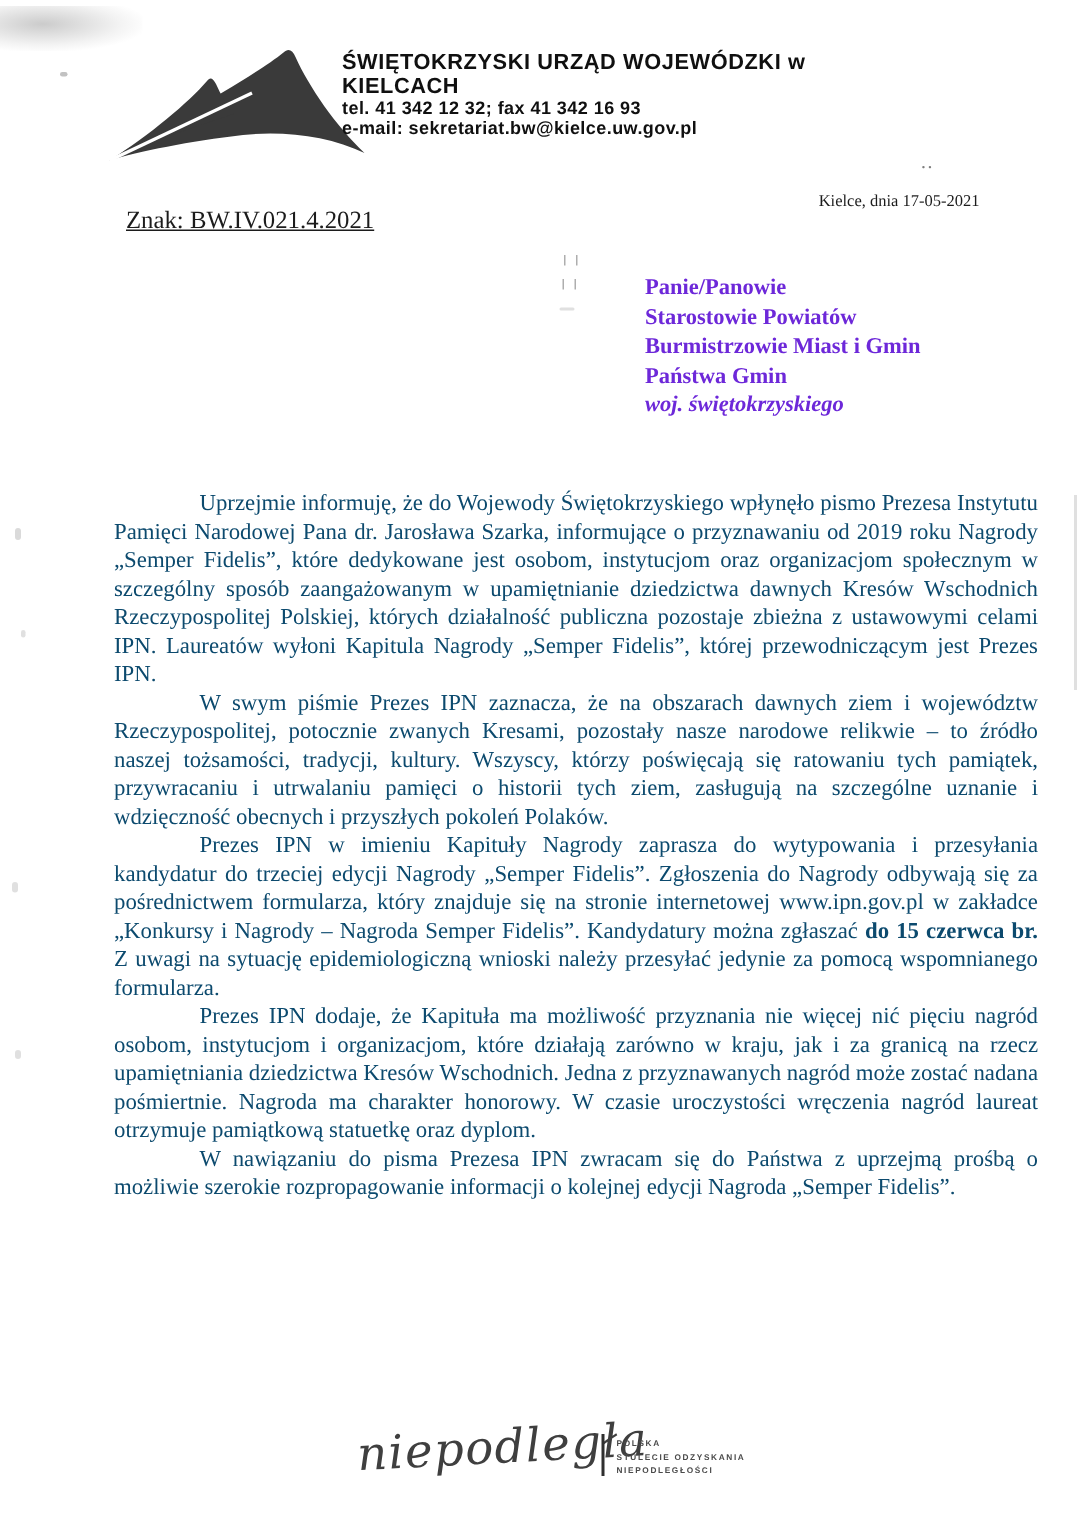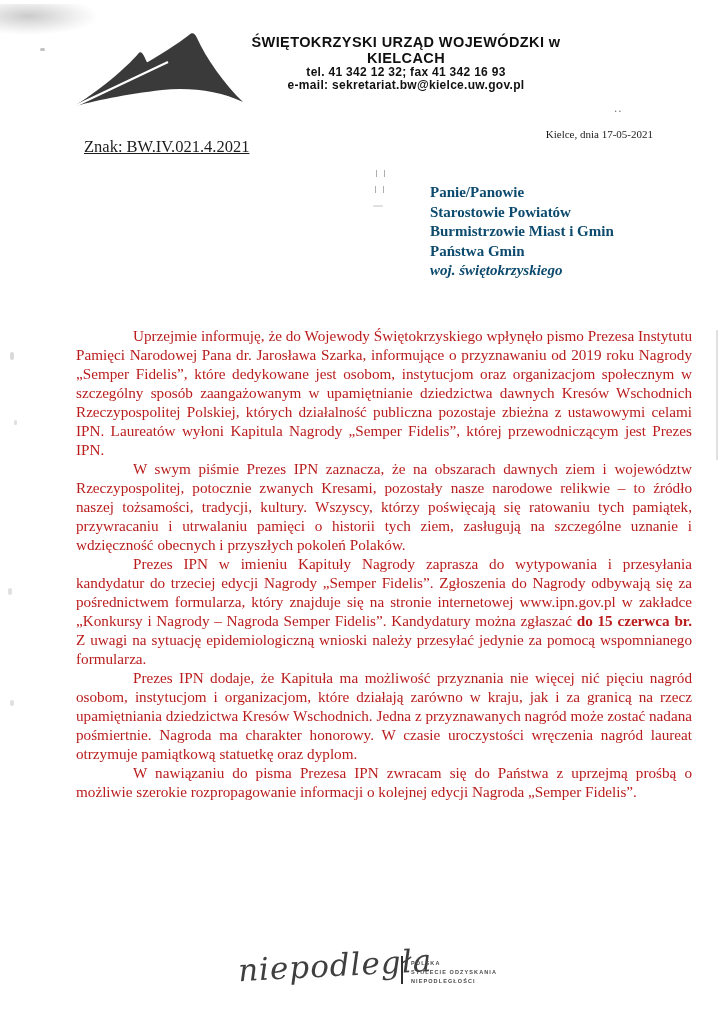--- a/index.html
+++ b/index.html
@@ -18,41 +18,41 @@
   .speck { position:absolute; background:#c2c2c2; border-radius:2px; }
   .tick-mark {
     position:absolute; width:7px; height:7px;
     border-left:1.5px solid #aeaeae; border-right:1.5px solid #aeaeae;
   }
   .right-scan-line { position:absolute; left:716px; top:330px; width:2px; height:130px; background:#e0e0e0; }
 
   
   .logo { position:absolute; left:72px; top:30px; width:172px; height:78px; }
   .head-text {
-    position:absolute; left:228px; top:34px; width:356px; text-align:center;
+    position:absolute; left:228px; top:34px; width:356px; 
     font-family:"Liberation Sans", sans-serif; font-weight:bold; color:#101010;
   }
   .head-org   { font-size:14.5px; letter-spacing:.4px; line-height:16px; }
   .head-dept  { font-size:13.5px; line-height:15px; }
   .head-tel   { font-size:12px;   line-height:13px; letter-spacing:.3px; }
   .head-mail  { font-size:12px;   line-height:13px; letter-spacing:.3px; }
 
   .artifact-dots { position:absolute; left:614px; top:100px; font-size:13px; color:#7d7d7d; letter-spacing:1px; }
   .date-line { position:absolute; right:71px; top:116px; font-size:11px;margin-top:12px; }
   .ref-line  { position:absolute; left:84px;  top:137px; font-size:16.5px;text-decoration:underline; }
 
   .recipients {
     position:absolute; left:430px; top:183px;
-    font-size:15px; font-weight:bold; line-height:19.5px; color:#0c4a6e;
+    font-size:15px; font-weight:bold; line-height:19.5px; color:#6d28d9;
   }
   .recipients .region { font-weight:bold; font-style:italic; }
 
   .body-block {
     position:absolute; left:76px; top:326px; width:616px;
-    font-size:15.2px; line-height:19px; text-align:justify; color:#b91c1c;
+    font-size:15.2px; line-height:19px; text-align:justify; color:#0c4a6e;
   }
   .body-block p { margin:0; text-indent:57px; }
   .body-block b { font-weight:bold; }
 
   
   .script-logo {
     position:absolute; left:238px; top:948px; width:160px;
     font-family:"DejaVu Serif", serif; font-style:italic;
     font-size:31px; color:#3f3f3f; transform:rotate(-3deg);
     letter-spacing:1px; white-space:nowrap;

